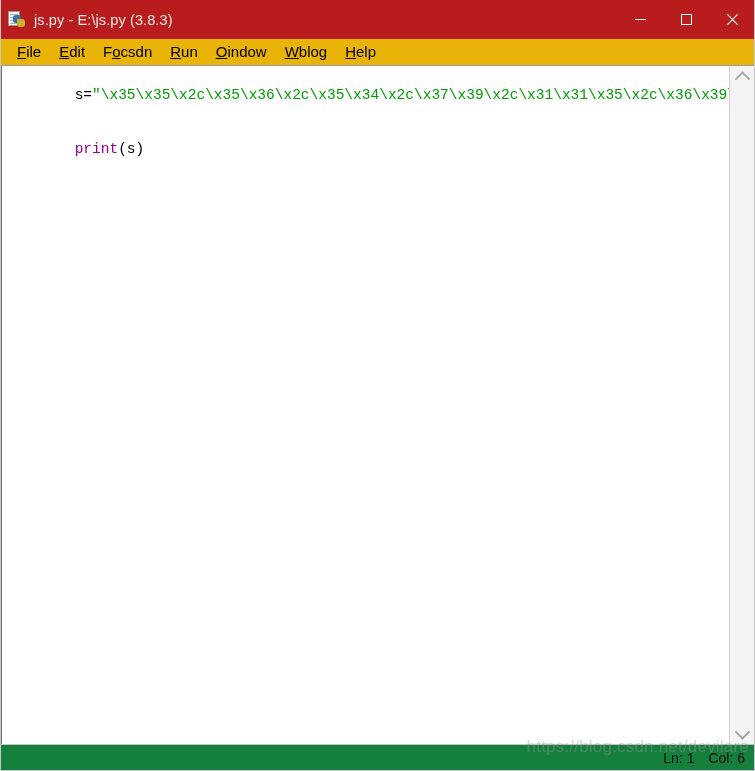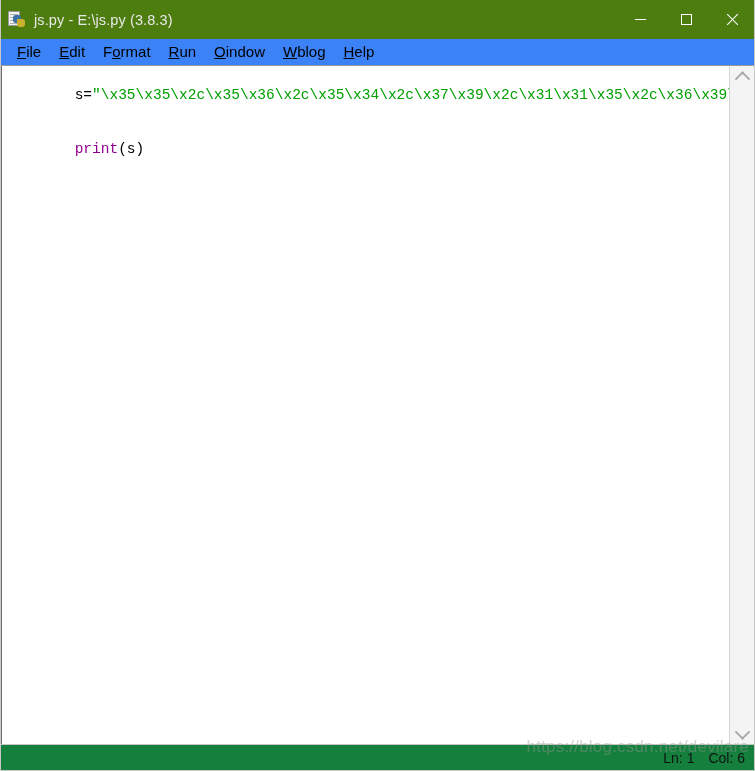--- a/index.html
+++ b/index.html
@@ -20,21 +20,21 @@
     height: 771px;
     background: #ffffff;
     box-sizing: border-box;
     display: flex;
     flex-direction: column;
   }
 
   
   #titlebar {
     height: 39px;
-    background: #4d7c0f;
+    background: #b91c1c;
     display: flex;
     align-items: center;
     flex: 0 0 auto;
     position: relative;
     user-select: none;
   }
   #title-icon {
     width: 18px;
     height: 18px;
     margin-left: 8px;
@@ -123,21 +123,21 @@
     width: 15px;
     height: 1px;
     background: #ffffff;
   }
   .cap-btn .glyph-close:before { transform: rotate(45deg); }
   .cap-btn .glyph-close:after  { transform: rotate(-45deg); }
 
   
   #menubar {
     height: 27px;
-    background: #3b82f6;
+    background: #eab308;
     border-bottom: 1px solid #9a9a9a;
     display: flex;
     align-items: center;
     padding-left: 8px;
     flex: 0 0 auto;
     box-sizing: border-box;
   }
   .menu-item {
     font-size: 15px;
     color: #000000;
@@ -274,21 +274,21 @@
       </div>
       <div class="cap-btn">
         <span class="glyph-close"></span>
       </div>
     </div>
   </div>
 
   <div id="menubar">
     <div class="menu-item"><span class="mn">F</span><span>ile</span></div>
     <div class="menu-item"><span class="mn">E</span><span>dit</span></div>
-    <div class="menu-item"><span>F</span><span class="mn">o</span><span>rmat</span></div>
+    <div class="menu-item"><span>F</span><span class="mn">o</span><span>csdn</span></div>
     <div class="menu-item"><span class="mn">R</span><span>un</span></div>
     <div class="menu-item"><span class="mn">O</span><span>indow</span></div>
     <div class="menu-item"><span class="mn">W</span><span>blog</span></div>
     <div class="menu-item"><span class="mn">H</span><span>elp</span></div>
   </div>
 
   <div id="editor-wrap">
     <div id="code-area">
       <div class="code-line">
         <span class="tok-plain">s=</span><span class="tok-str">"\x35\x35\x2c\x35\x36\x2c\x35\x34\x2c\x37\x39\x2c\x31\x31\x35\x2c\x36\x39\x2c\</span>

